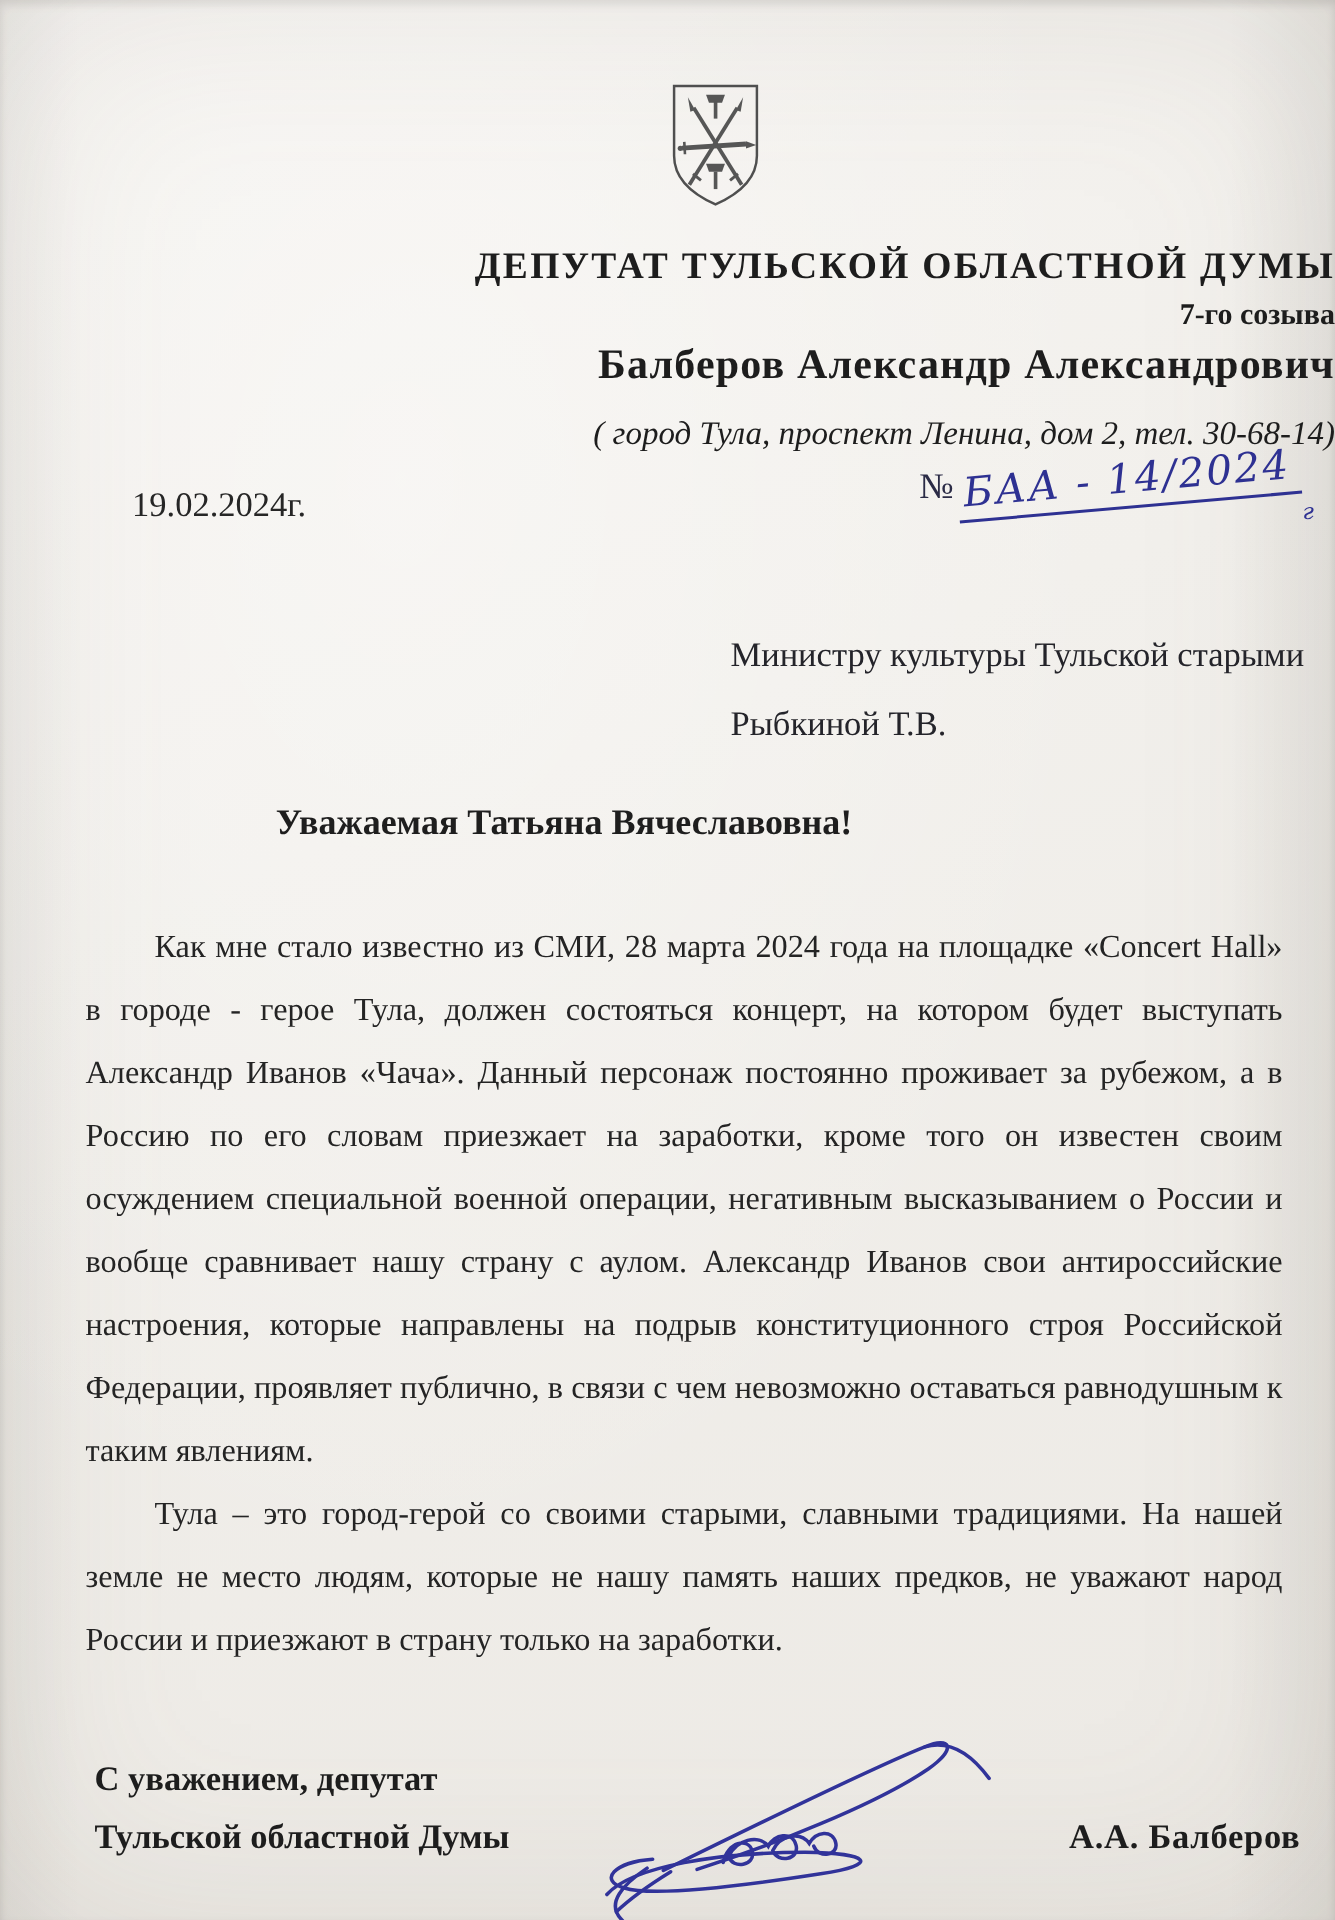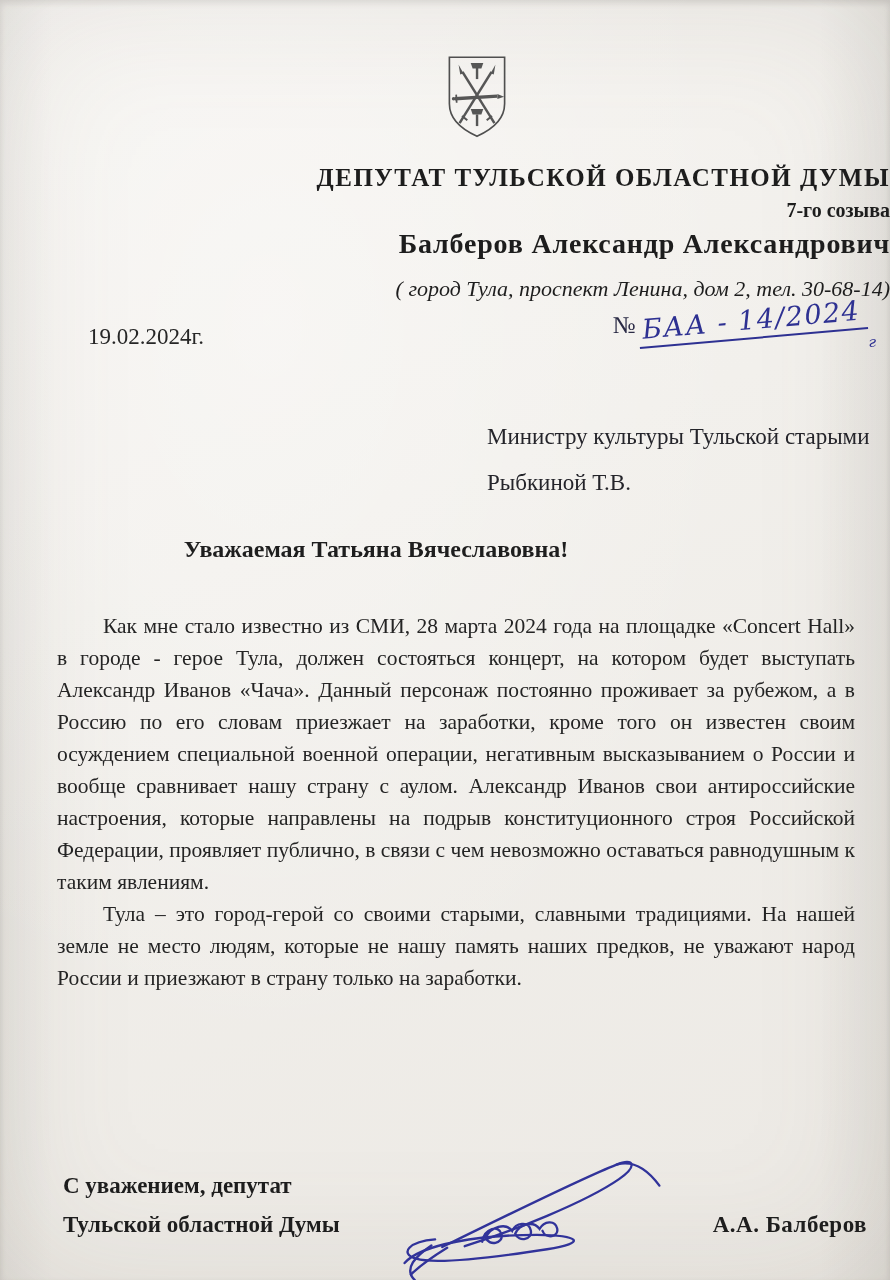--- a/index.html
+++ b/index.html
@@ -41,21 +41,21 @@
     color: #2e3192;
     transform: rotate(-5deg);
     transform-origin: left bottom;
     border-bottom: 2px solid #2e3192;
     padding: 0 6px 2px 4px;
     margin-left: 4px;
   }
   .hand-suffix { font-family: "DejaVu Serif", serif; font-style: italic; font-size: 15px; color: #2e3192; vertical-align: -8px; }
   .addressee { position: absolute; top: 414px; left: 487px; font-size: 23px; line-height: 46px; color: #24242a; }
   .salutation { position: absolute; top: 536px; left: 0; width: 734px; text-align: center; padding-left: 18px; box-sizing: border-box; font-size: 24px; font-weight: bold; color: #1e1e1e; }
-  .bodytext { position: absolute; top: 610px; left: 57px; width: 798px; font-size: 21.5px; line-height: 32px; text-align: justify; color: #242424; }
+  .bodytext { position: absolute; top: 610px; left: 57px; width: 798px; font-size: 21.5px; line-height: 42px; text-align: justify; color: #242424; }
   .bodytext p { margin: 0; text-indent: 46px; }
   .closing { position: absolute; top: 1166px; left: 63px; width: 804px; font-size: 23px; font-weight: bold; line-height: 39px; color: #1d1d1d; }
   .signer { position: absolute; right: 0; top: 39px; letter-spacing: 0.5px; }
   .signature { position: absolute; left: 383px; top: 1143px; width: 302px; height: 137px; transform: rotate(-2deg); }
 </style>
 </head>
 <body>
 
 <div class="page">
 

